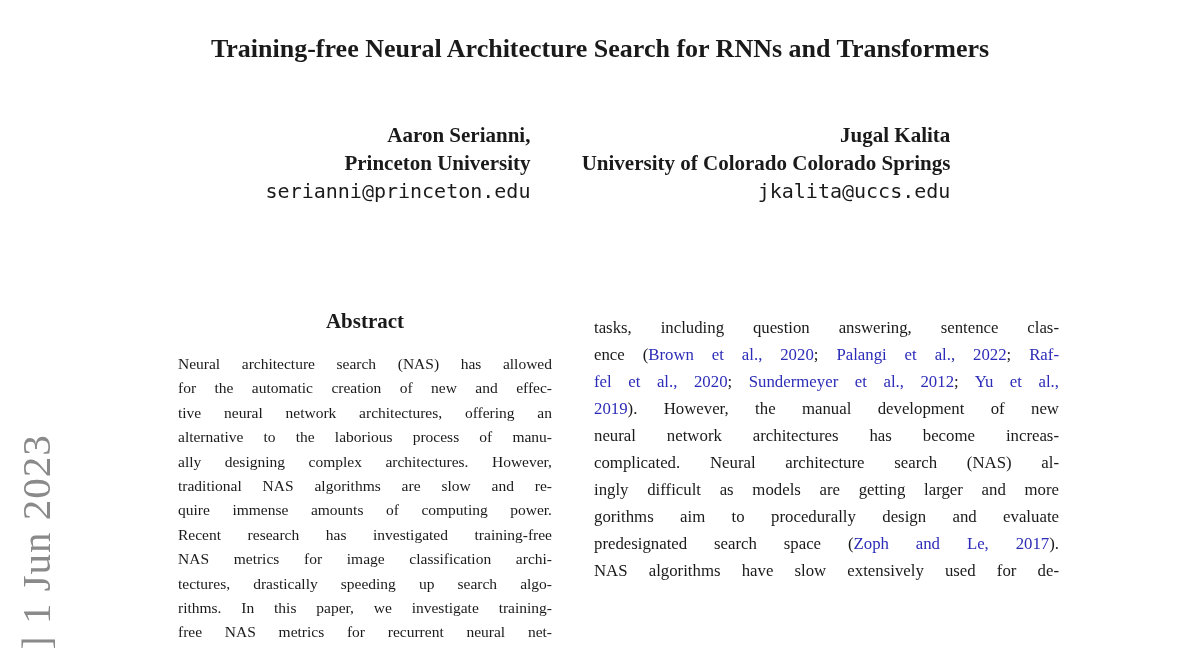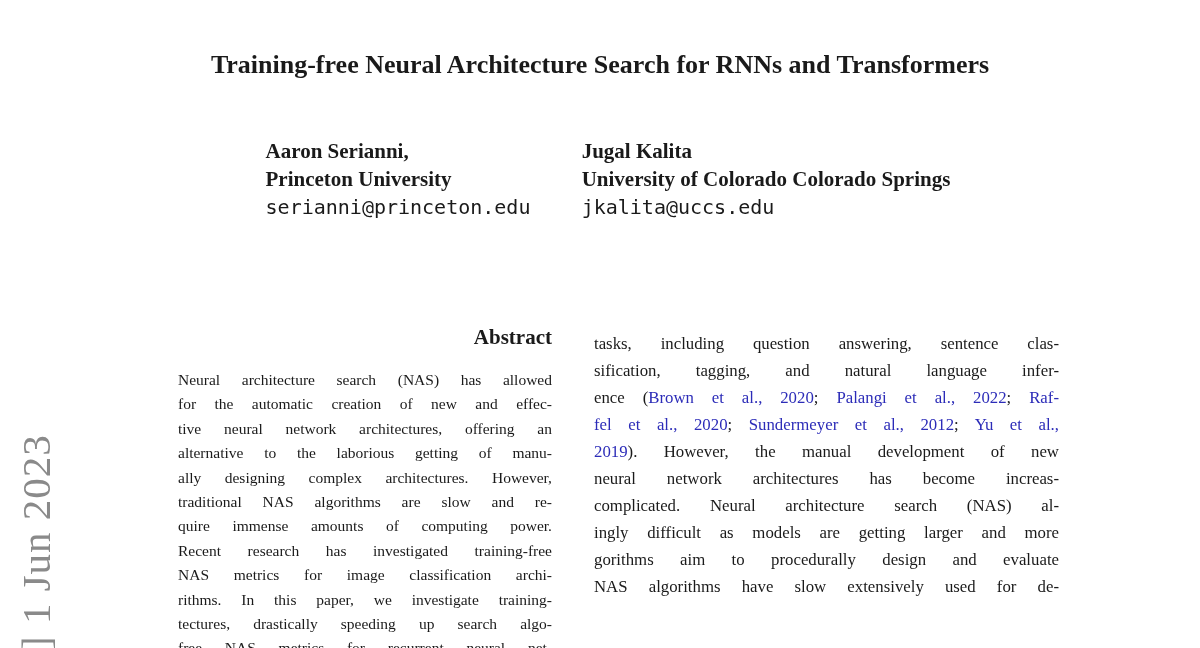--- a/index.html
+++ b/index.html
@@ -19,53 +19,53 @@
     transform: rotate(-90deg);
     transform-origin: left top;
     white-space: nowrap;
     font-size: 41px;
     letter-spacing: 1px;
     color: var(--wmark, #8a8a8a);
     font-family: "Liberation Serif", serif;
   }
   .title {
     margin: 0;
-    padding-top: 48px;
+    padding-top: 32px;
     text-align: center;
     font-size: 26px;
     line-height: 34px;
     font-weight: bold;
   }
   .authors {
     position: relative;
     margin-top: 56px;
     height: 100px;
   }
   .author {
     position: absolute;
     top: 0;
     transform: translateX(-50%);
-    text-align: left;
+    text-align: right;
     white-space: nowrap;
   }
   .author-1 { left: 398px; }
   .author-2 { left: 766px; }
   .author-name  { font-size: 21px; line-height: 27px; font-weight: bold; }
   .author-affil { font-size: 21px; line-height: 29px; font-weight: bold; }
   .author-email {
     font-family: "DejaVu Sans Mono", "Liberation Mono", monospace;
     font-size: 20px;
     line-height: 27px;
   }
   .columns { display: flex; margin-left: 178px; align-items: flex-start; }
   .col-left  { width: 374px; }
   .col-right { width: 465px; margin-left: 42px; }
   .abstract-heading {
     margin-top: 86px;
-    text-align: right;
+    text-align: center;
     font-size: 21px;
     line-height: 26px;
     font-weight: bold;
   }
   .abstract-body {
     margin-top: 18px;
     font-size: 15.5px;
     line-height: 24.4px;
   }
   .body-text {
@@ -102,40 +102,40 @@
     </div>
   </div>
 
   <div class="columns">
     <div class="col-left">
       <div class="abstract-heading">Abstract</div>
       <div class="abstract-body" id="abstract-lines">
           <div class="tline">Neural architecture search (NAS) has allowed</div>
           <div class="tline">for the automatic creation of new and effec-</div>
           <div class="tline">tive neural network architectures, offering an</div>
-          <div class="tline">alternative to the laborious getting of manu-</div>
+          <div class="tline">alternative to the laborious process of manu-</div>
           <div class="tline">ally designing complex architectures. However,</div>
           <div class="tline">traditional NAS algorithms are slow and re-</div>
           <div class="tline">quire immense amounts of computing power.</div>
           <div class="tline">Recent research has investigated training-free</div>
           <div class="tline">NAS metrics for image classification archi-</div>
+          <div class="tline">tectures, drastically speeding up search algo-</div>
           <div class="tline">rithms. In this paper, we investigate training-</div>
-          <div class="tline">tectures, drastically speeding up search algo-</div>
           <div class="tline">free NAS metrics for recurrent neural net-</div>
         </div>
     </div>
     <div class="col-right">
       <div class="body-text" id="body-lines">
           <div class="tline"><span>tasks, including question answering, sentence clas-</span></div>
-          <div class="tline"><span>sification, tagging, and natural language infer-</span></div>
           <div class="tline"><span>ence (</span><span class="cite">Brown et al., 2020</span><span>; </span><span class="cite">Palangi et al., 2022</span><span>; </span><span class="cite">Raf-</span></div>
           <div class="tline"><span class="cite">fel et al., 2020</span><span>; </span><span class="cite">Sundermeyer et al., 2012</span><span>; </span><span class="cite">Yu et al.,</span></div>
           <div class="tline"><span class="cite">2019</span><span>). However, the manual development of new</span></div>
           <div class="tline"><span>neural network architectures has become increas-</span></div>
           <div class="tline"><span>complicated. Neural architecture search (NAS) al-</span></div>
           <div class="tline"><span>ingly difficult as models are getting larger and more</span></div>
           <div class="tline"><span>gorithms aim to procedurally design and evaluate</span></div>
+          <div class="tline"><span>predesignated search space (</span><span class="cite">Zoph and Le, 2017</span><span>).</span></div>
           <div class="tline"><span>NAS algorithms have slow extensively used for de-</span></div>
         </div>
     </div>
   </div>
 
 </div>
 
 </body></html>

